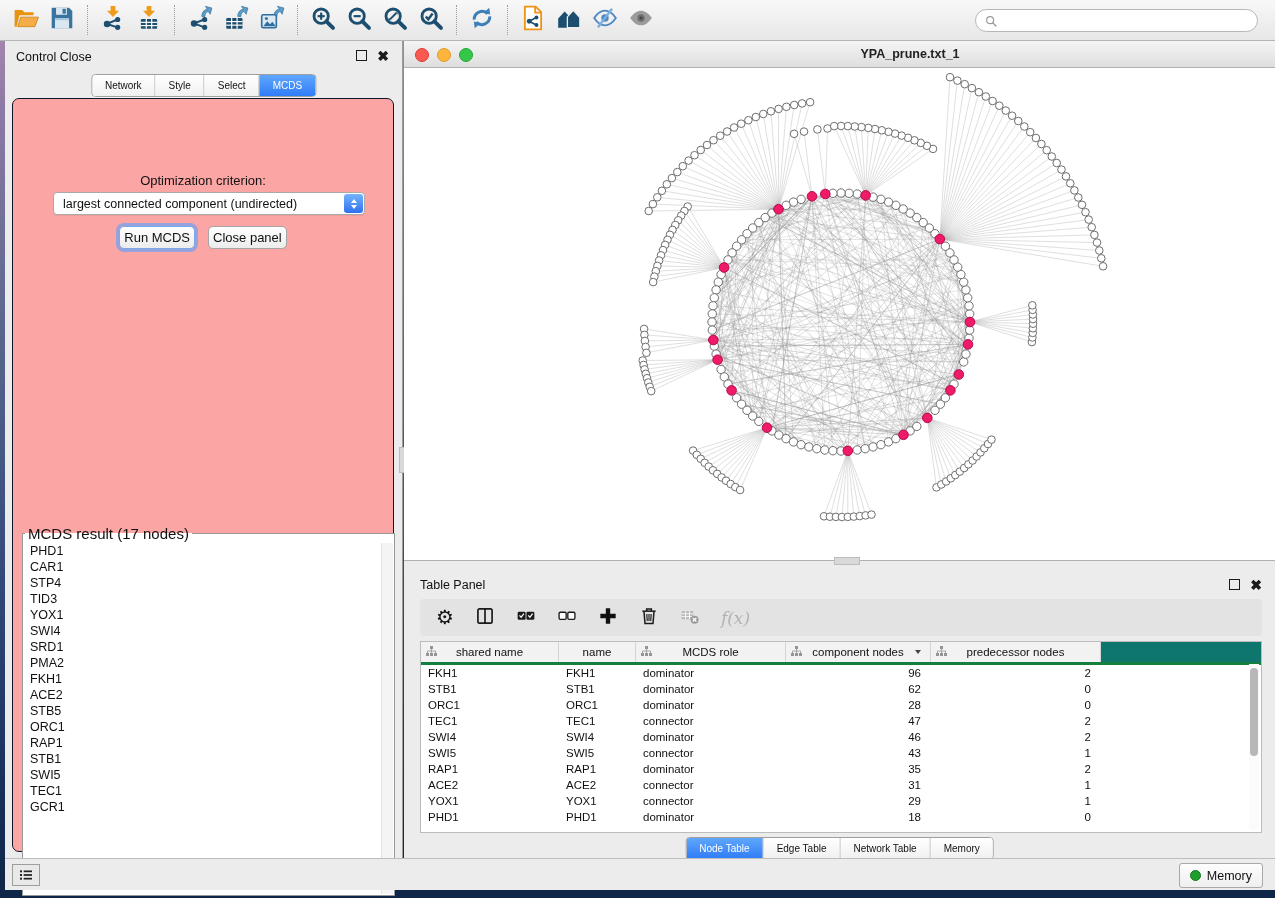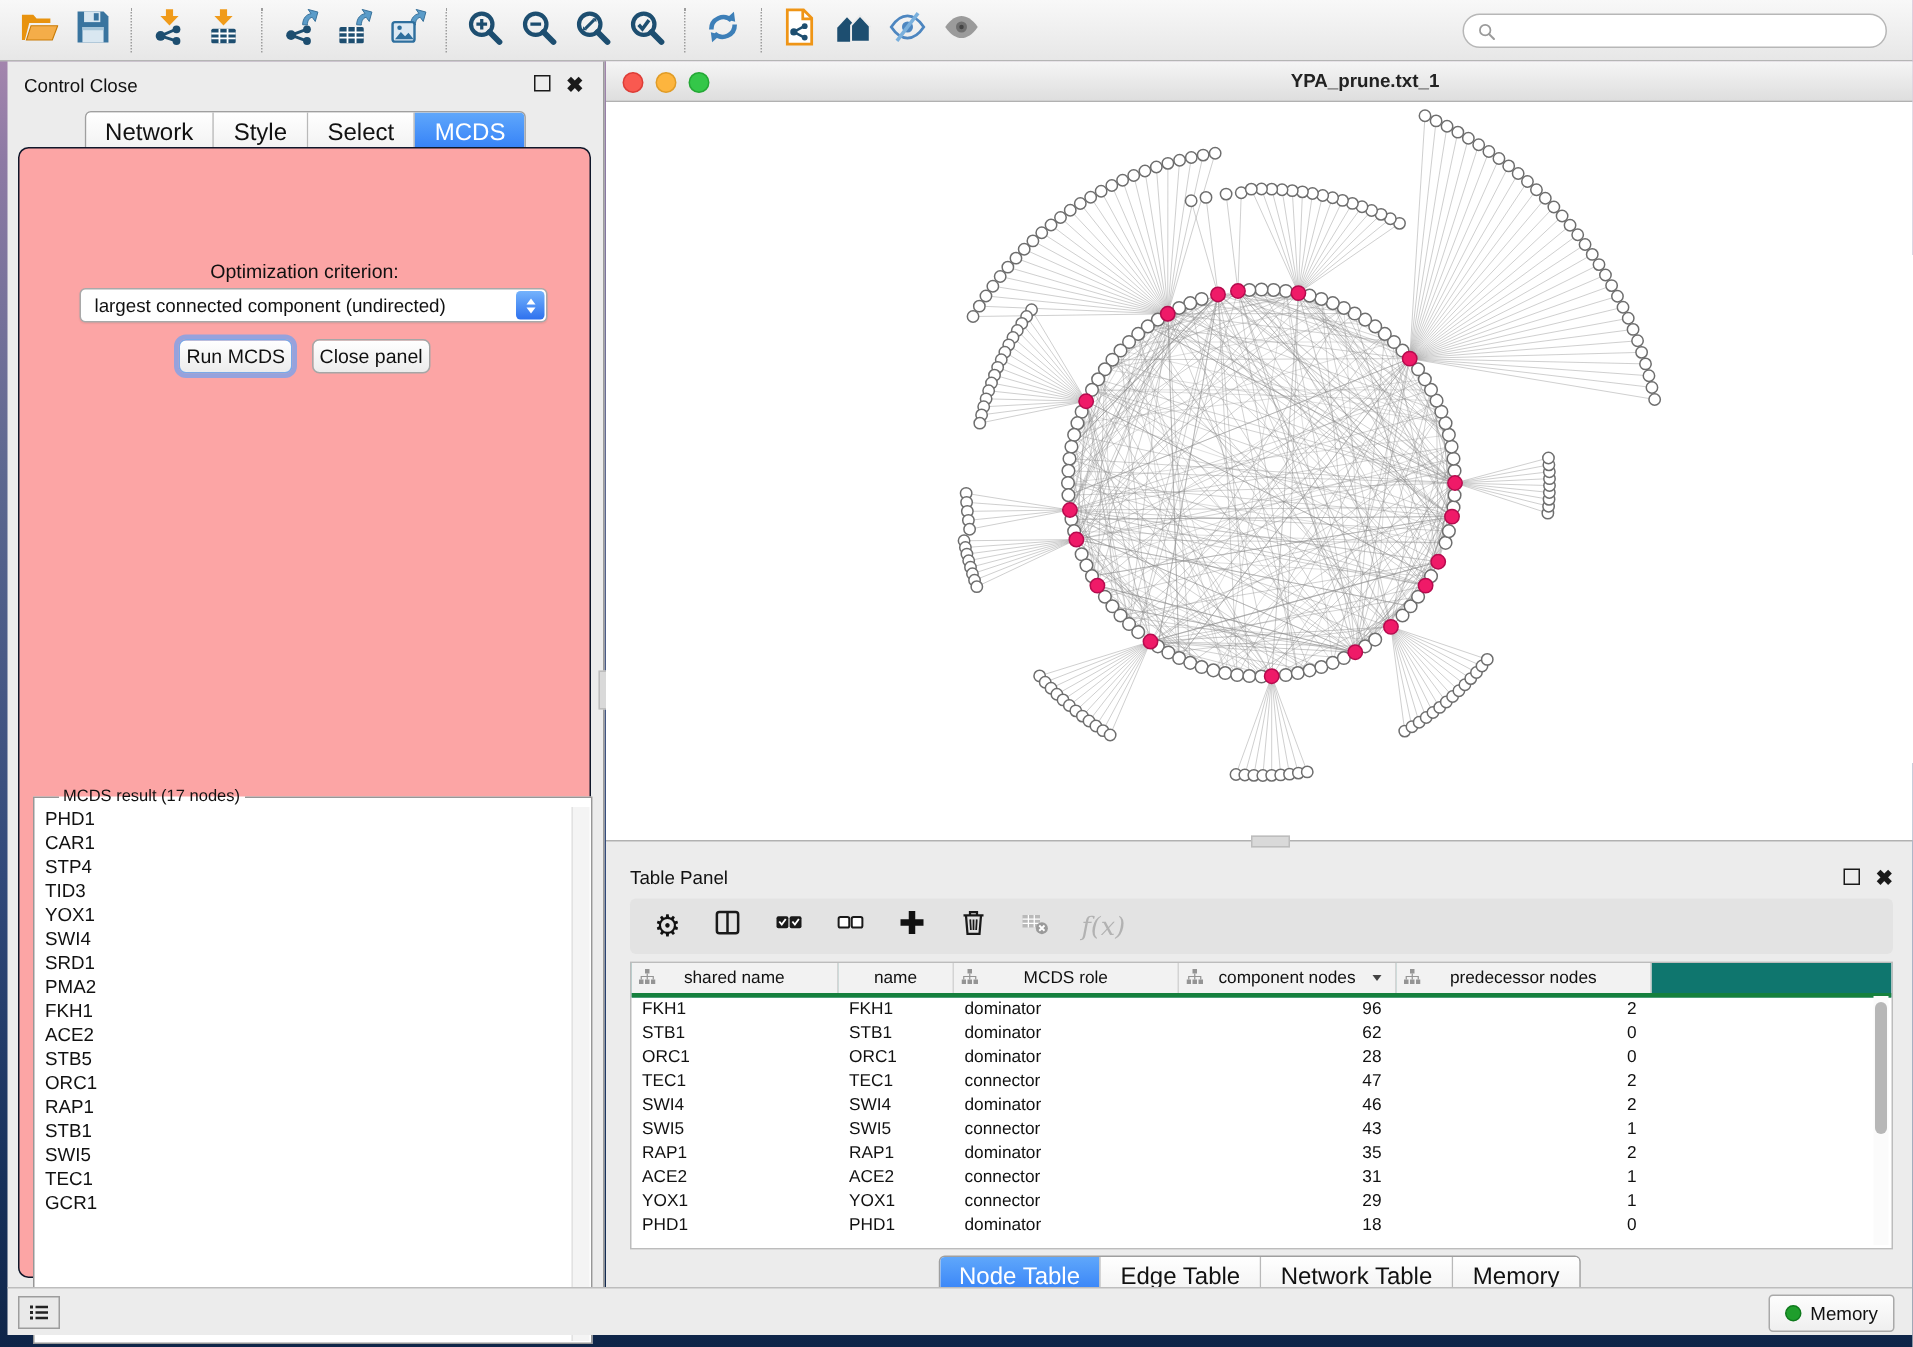--- a/index.html
+++ b/index.html
@@ -23,42 +23,42 @@
   .toolbar-search input{flex:1;border:none;outline:none;background:transparent;font-size:12px;font-family:"Liberation Sans",sans-serif}
   
   .control-panel{position:absolute;left:5px;top:41px;width:398px;height:817px;box-sizing:border-box;
     background:#ececec;border-right:1px solid #9c9c9c}
   .panel-title{position:absolute;left:11px;top:9px;font-size:12.5px;color:#111}
   .win-btns{position:absolute;right:13px;top:9px;display:flex;gap:10px;align-items:center}
   .float-btn{width:9px;height:9px;border:1.5px solid #1a1a1a;background:transparent}
   .close-btn{font-size:14px;font-weight:bold;color:#1a1a1a;line-height:10px}
   .seg-tabs{display:flex;border:1px solid #9f9f9f;border-radius:4px;overflow:hidden;background:#fff;
     box-shadow:0 1px 0 rgba(255,255,255,.6)}
-  .seg-tab{padding:5px 13px;font-size:16px;background:linear-gradient(#ffffff,#f0f0f0);
+  .seg-tab{padding:5px 13px;font-size:10px;background:linear-gradient(#ffffff,#f0f0f0);
     border-right:1px solid #b9b9b9;color:#111;white-space:nowrap}
   .seg-tab:last-child{border-right:none}
   .seg-tab.active{background:linear-gradient(#5fa7fb,#2f7cf7);color:#fff}
   .cp-tabs{position:absolute;top:33px;left:50%;transform:translateX(-50%)}
   .cp-inner{position:absolute;left:7px;width:382px;top:57px;height:754px;box-sizing:border-box;
     background:#fca5a5;border:1px solid #0f172a;border-radius:7px}
   .opt-label{position:absolute;left:0;right:0;top:74px;text-align:center;font-size:13px}
   .dropdown{position:absolute;left:40px;width:312px;top:93px;height:23px;box-sizing:border-box;
     background:#fff;border:1px solid #a9a9a9;border-radius:4px;display:flex;align-items:center;
     padding-left:9px;font-size:12.5px;box-shadow:0 1px 1px rgba(0,0,0,.06)}
   .dd-stepper{position:absolute;right:1px;top:1px;bottom:1px;width:19px;border-radius:3px;
     background:linear-gradient(#74b3fc,#2e71ee);display:flex;flex-direction:column;align-items:center;justify-content:center;gap:2px}
   .tri-up{width:0;height:0;border-left:3.5px solid transparent;border-right:3.5px solid transparent;border-bottom:4.5px solid #fff}
   .tri-down{width:0;height:0;border-left:3.5px solid transparent;border-right:3.5px solid transparent;border-top:4.5px solid #fff}
   .btn-row{position:absolute;left:0;right:0;top:127px;display:flex;justify-content:center;gap:13px}
   .mac-btn{background:linear-gradient(#ffffff,#ececec);border:1px solid #a6a6a6;border-radius:5px;
     font-size:13px;font-family:"Liberation Sans",sans-serif;padding:0 4px;height:23px;line-height:21px;color:#111}
   .mac-btn.focused{box-shadow:0 0 0 3px rgba(96,160,250,.65);border-color:#7aa8e8}
   .result-box{position:absolute;left:9px;width:373px;top:426px;height:371px;box-sizing:border-box;
     border:1px solid #979797;background:#fff;margin:0;padding:0 0 0 0}
-  .result-box legend{font-size:11px;margin-left:16px;padding:0 3px}
+  .result-box legend{font-size:15px;margin-left:2px;padding:0 3px}
   .result-list{list-style:none;margin:0;padding:1px 0 0 7px;font-size:12.5px;line-height:16px}
   .result-scroll{position:absolute;right:1px;top:1px;bottom:1px;width:11px;background:#f4f4f4;border-left:1px solid #e2e2e2}
   .v-handle{position:absolute;left:399px;top:447px;width:8px;height:26px;background:#d9d9d9;border:1px solid #bdbdbd;box-sizing:border-box}
   
   .network-window{position:absolute;left:404px;top:41px;width:871px;height:519px;background:#fff}
   .nw-titlebar{position:absolute;left:0;right:0;top:0;height:26px;
     background:linear-gradient(#f5f5f5,#dedede);border-bottom:1px solid #b1b1b1}
   .lights{position:absolute;left:11px;top:7px;display:flex;gap:8px}
   .light{width:12px;height:12px;border-radius:50%}
   .light.red{background:#f95950;border:0.5px solid #dd3d37}

